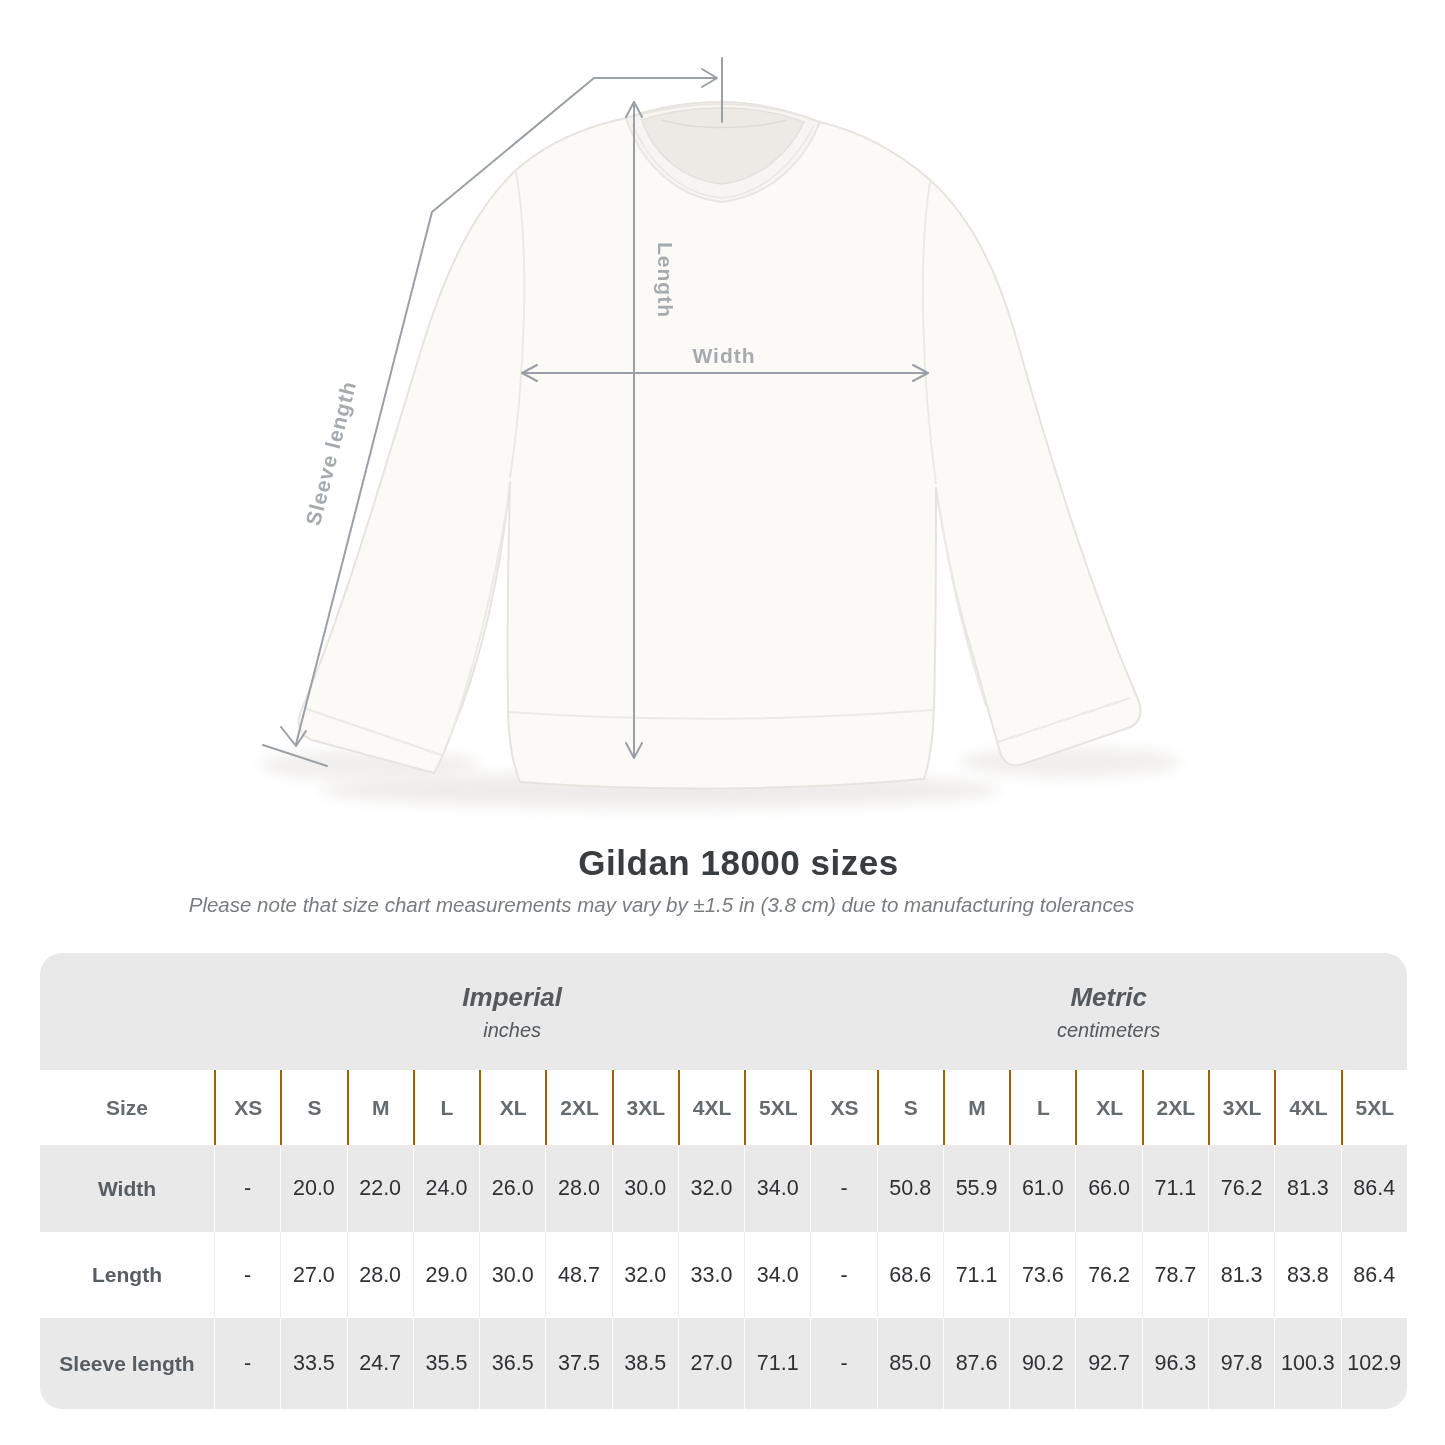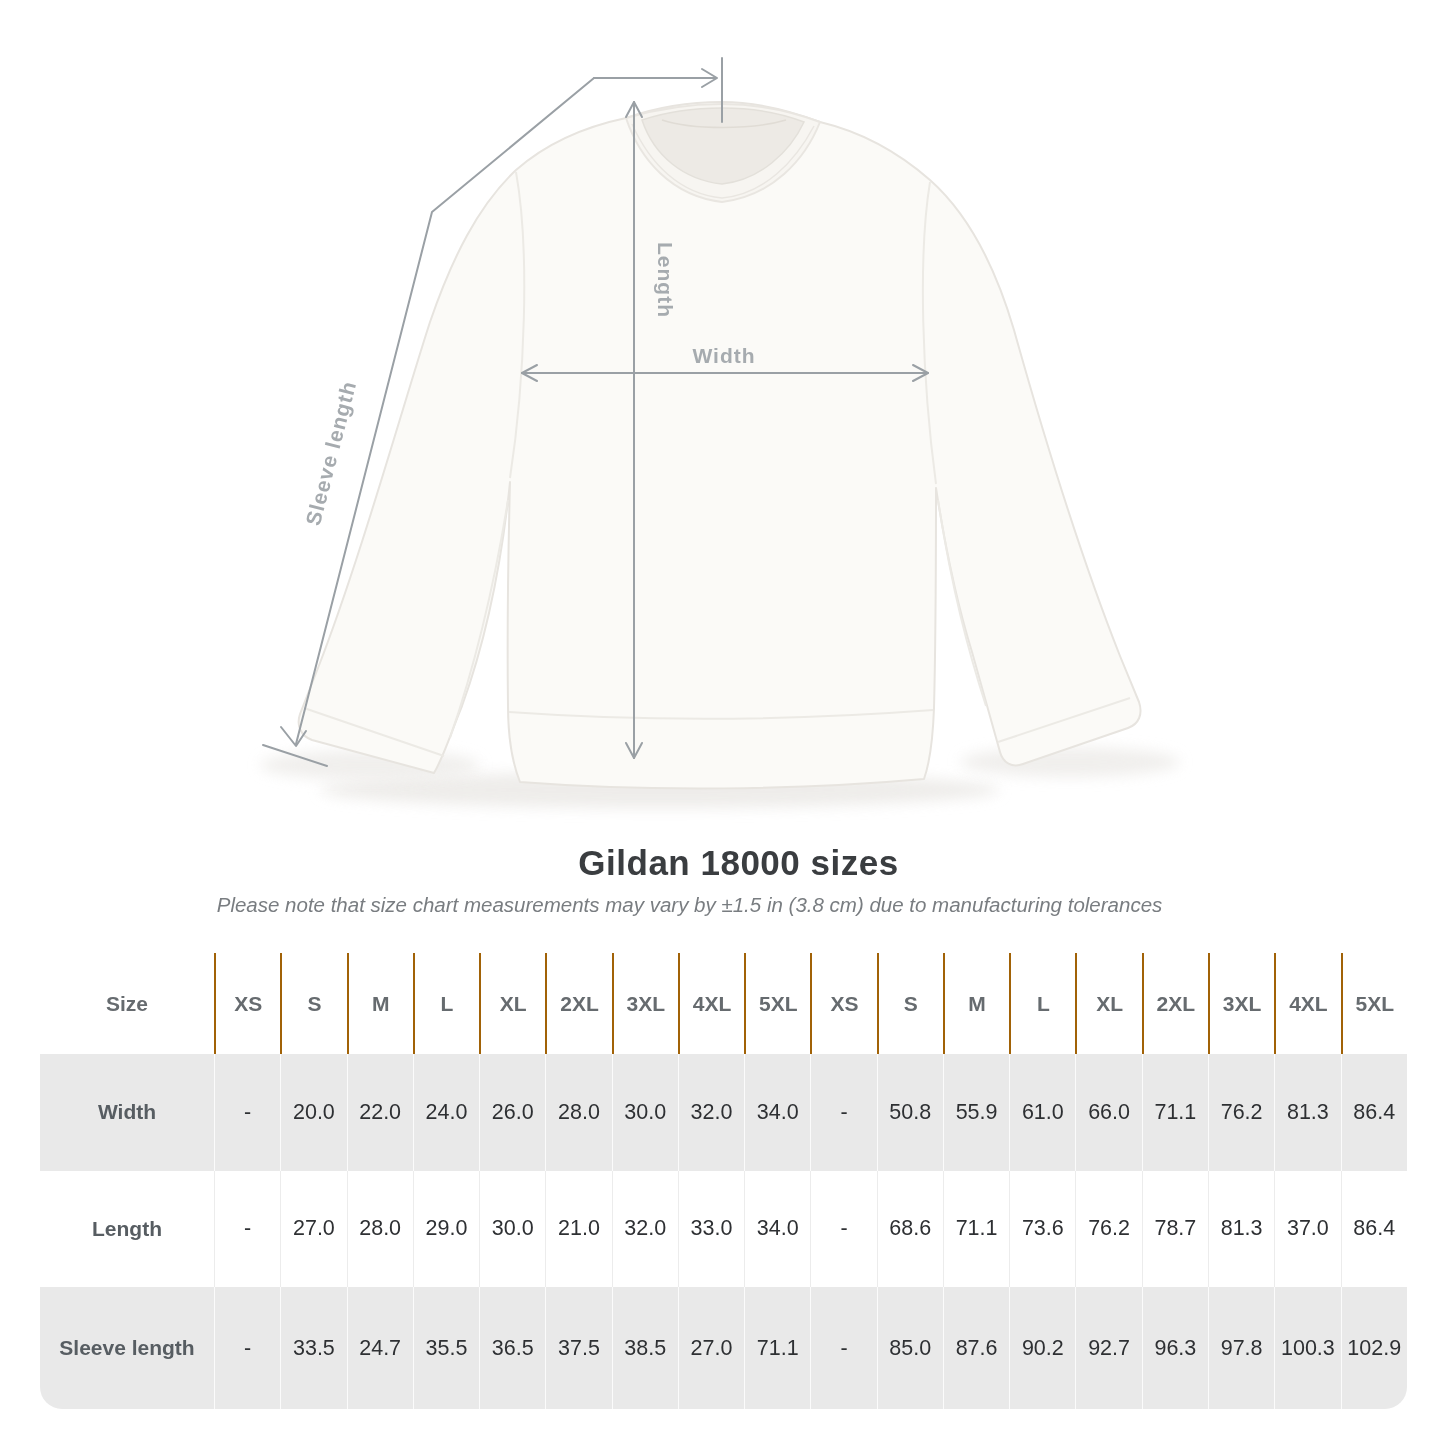--- a/index.html
+++ b/index.html
@@ -9,21 +9,21 @@
   }
   
   .figure{position:absolute;left:0;top:0;width:1445px;height:835px;}
   
   .title{
     position:absolute;left:16px;top:843px;width:1445px;text-align:center;
     font-size:35px;font-weight:bold;color:#3a3d40;letter-spacing:.5px;
   }
   .note{
     position:absolute;left:0;top:893px;width:1323px;text-align:center;
-    font-size:20.5px;font-style:italic;color:#797d81;margin-left:28px;
+    font-size:20.5px;font-style:italic;color:#797d81;
   }
   
   .table-wrap{
     position:absolute;left:40px;top:953px;width:1367px;height:456px;
     border-radius:22px;overflow:hidden;background:#ffffff;
   }
   table.size-table{
     width:1367px;height:456px;border-collapse:separate;border-spacing:0;
     table-layout:fixed;
   }
@@ -156,20 +156,31 @@
         <col>
         <col>
         <col>
         <col>
         <col>
         <col>
         <col>
     </colgroup>
     <tbody>
 
+      <tr class="band">
+        <td></td>
+        <td colspan="9">
+          <div class="gname">Imperial</div>
+          <div class="gunit">inches</div>
+        </td>
+        <td colspan="9">
+          <div class="gname">Metric</div>
+          <div class="gunit">centimeters</div>
+        </td>
+      </tr>
 
       <tr class="head">
         <td>Size</td>
         <td class="sep">XS</td>
         <td class="sep">S</td>
         <td class="sep">M</td>
         <td class="sep">L</td>
         <td class="sep">XL</td>
         <td class="sep">2XL</td>
         <td class="sep">3XL</td>
@@ -208,32 +219,32 @@
         <td class="sep val">86.4</td>
       </tr>
 
       <tr class="rwhite">
         <td class="rowlabel">Length</td>
         <td class="sep val">-</td>
         <td class="sep val">27.0</td>
         <td class="sep val">28.0</td>
         <td class="sep val">29.0</td>
         <td class="sep val">30.0</td>
-        <td class="sep val">21.0</td>
+        <td class="sep val">48.7</td>
         <td class="sep val">32.0</td>
         <td class="sep val">33.0</td>
         <td class="sep val">34.0</td>
         <td class="sep val">-</td>
         <td class="sep val">68.6</td>
         <td class="sep val">71.1</td>
         <td class="sep val">73.6</td>
         <td class="sep val">76.2</td>
         <td class="sep val">78.7</td>
         <td class="sep val">81.3</td>
-        <td class="sep val">37.0</td>
+        <td class="sep val">83.8</td>
         <td class="sep val">86.4</td>
       </tr>
 
       <tr class="rgray last">
         <td class="rowlabel">Sleeve length</td>
         <td class="sep val">-</td>
         <td class="sep val">33.5</td>
         <td class="sep val">24.7</td>
         <td class="sep val">35.5</td>
         <td class="sep val">36.5</td>

